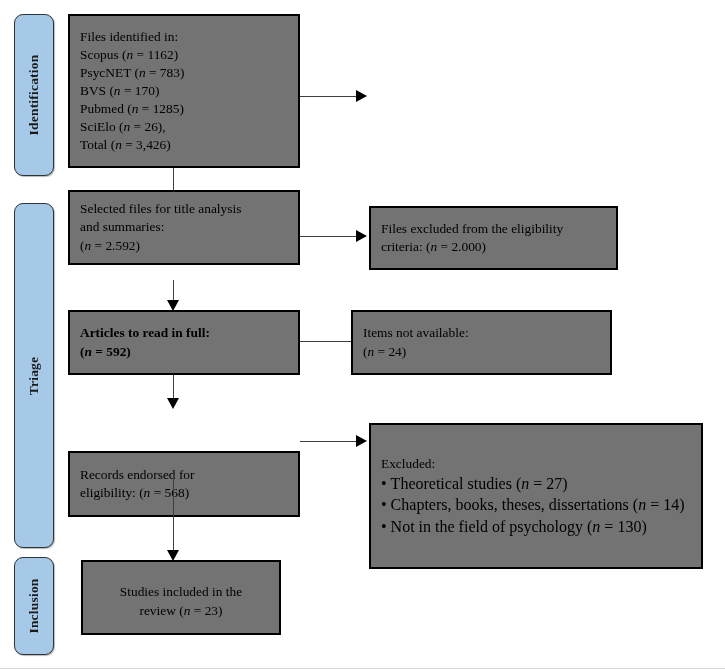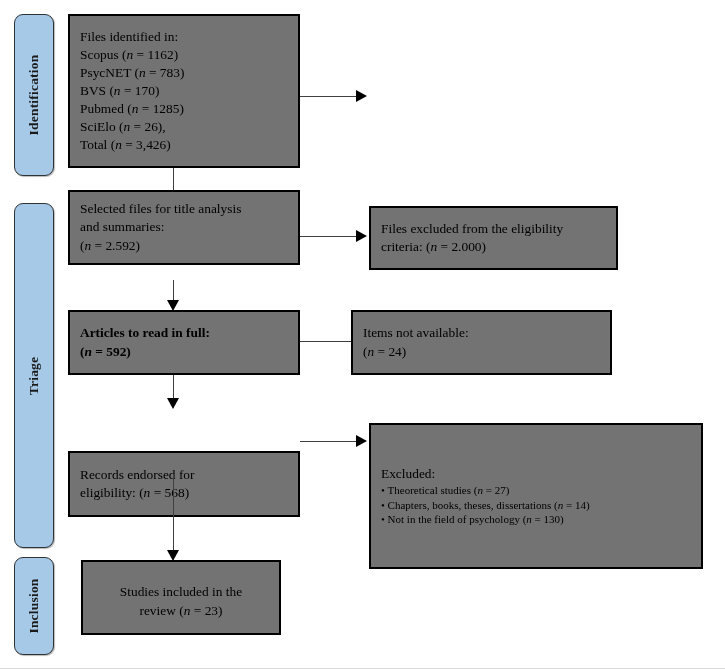--- a/index.html
+++ b/index.html
@@ -68,21 +68,21 @@
     white-space: pre-line;
   }
   .box.center .box-text {
     text-align: center;
     margin-top: 8px;
   }
   .box .bullet-list {
     padding: 0 10px;
     margin: 0;
     list-style: none;
-    font-size: 11px;
+    font-size: 16px;
     line-height: 1.345;
   }
   .box .bullet-list li {
     text-indent: -9px;
     padding-left: 9px;
   }
   .box .bullet-list li::before {
     content: "\2022\00a0";
   }
   .box .excl-head {

